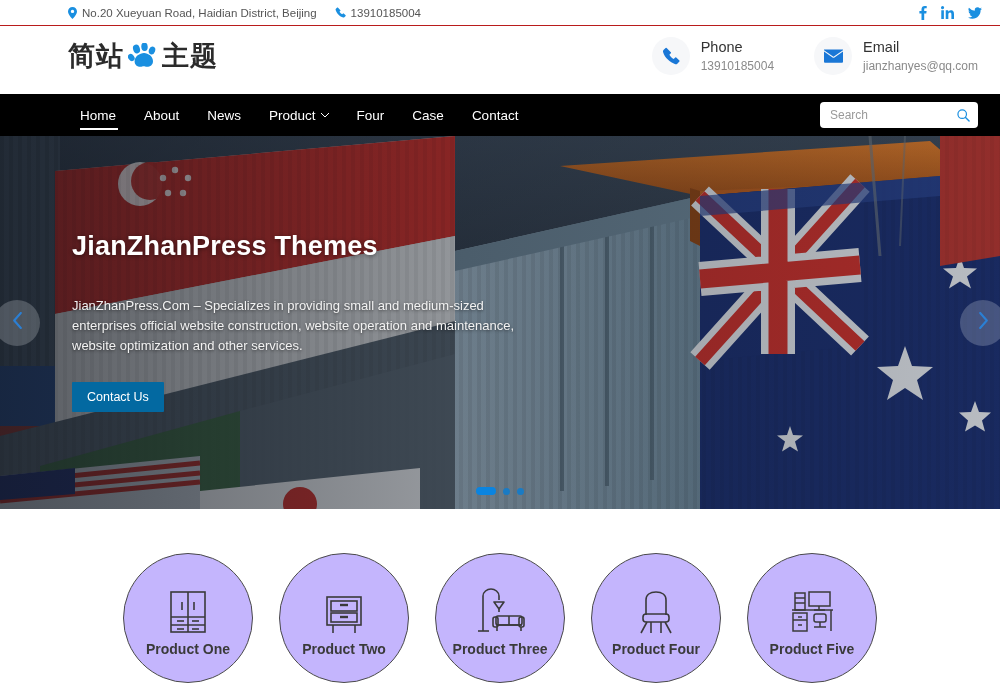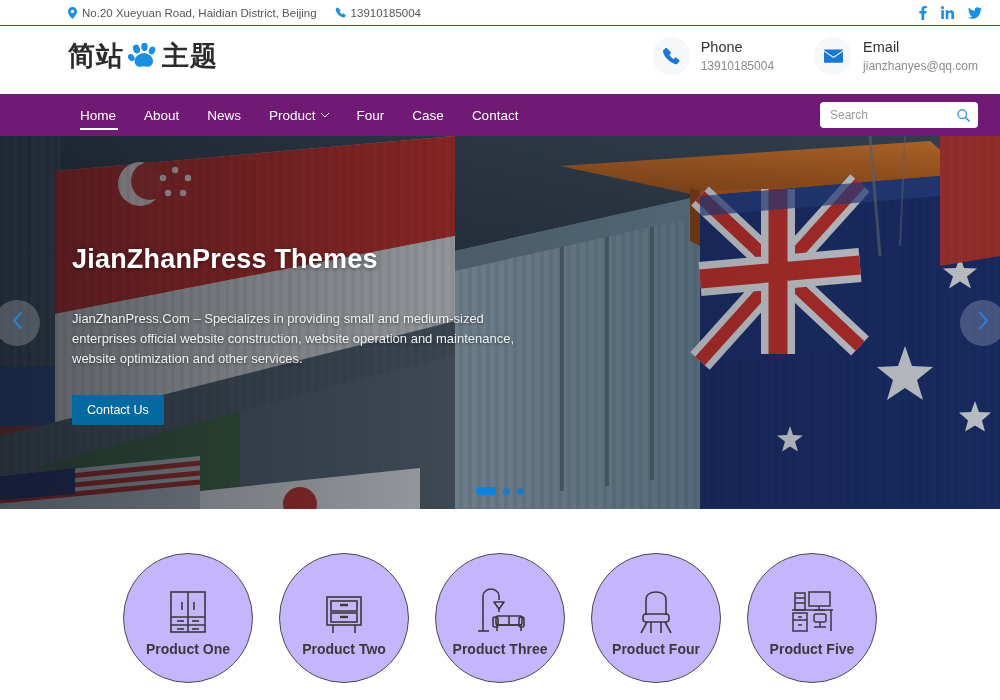--- a/index.html
+++ b/index.html
@@ -51,21 +51,21 @@
     display: flex; align-items: center; justify-content: center;
     flex: 0 0 auto;
   }
   .contact-text { line-height: 1.35; }
   .contact-label { font-size: 14.5px; color: #333; font-weight: 400; }
   .contact-val { font-size: 12px; color: #8a8a8a; }
 
   
   .nav {
     height: 42px;
-    background: #701a75;
+    background: #000000;
     display: flex; align-items: center;
     padding: 0 22px 0 68px;
     position: relative;
   }
   .nav-items { display: flex; align-items: center; gap: 0; height: 100%; }
   .nav-link {
     color: #ffffff; font-size: 13.5px;
     padding: 0 14px; height: 100%;
     display: flex; align-items: center;
     position: relative; cursor: pointer;
@@ -99,21 +99,21 @@
   .hero {
     height: 373px; position: relative; overflow: hidden;
     background: #2a3442;
   }
   .hero-bg { position: absolute; inset: 0; }
   .hero-overlay {
     position: absolute; inset: 0;
     background: linear-gradient(90deg, rgba(10,14,22,.62) 0%, rgba(10,14,22,.34) 45%, rgba(10,14,22,.18) 100%);
   }
   .hero-content {
-    position: absolute; left: 72px; top: 108px;
+    position: absolute; left: 72px; top: 95px;
     width: 470px; color: #fff;
     z-index: 3;
   }
   .hero-title {
     font-size: 27px; font-weight: 700; letter-spacing: .2px;
     margin-bottom: 34px;
     text-shadow: 0 1px 4px rgba(0,0,0,.45);
   }
   .hero-desc {
     font-size: 13px; line-height: 1.55; color: #f2f2f2;

